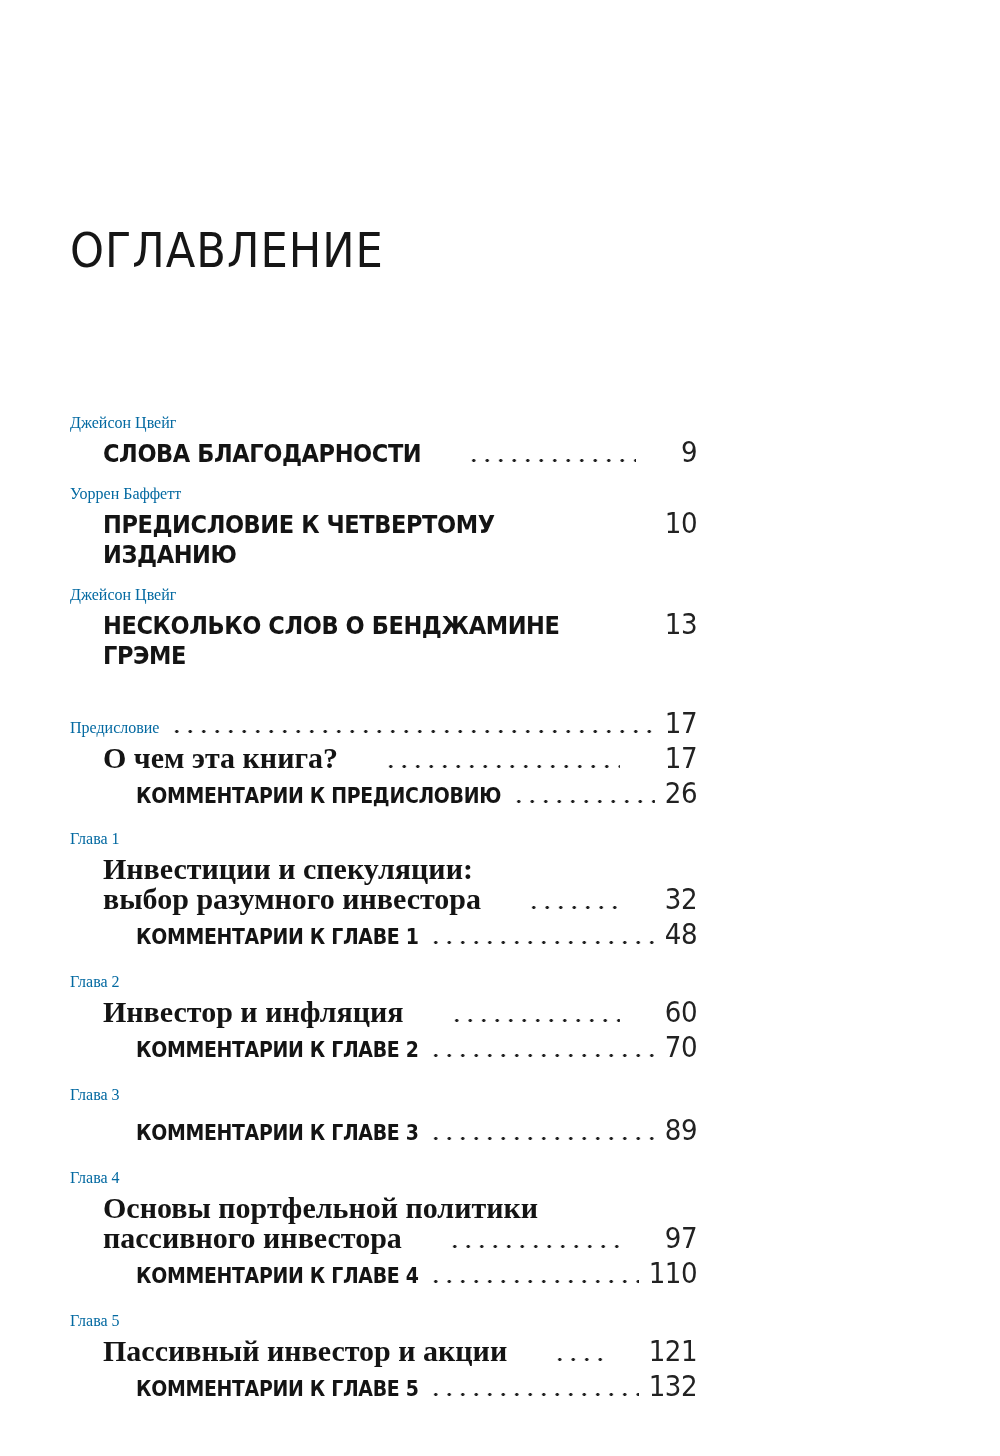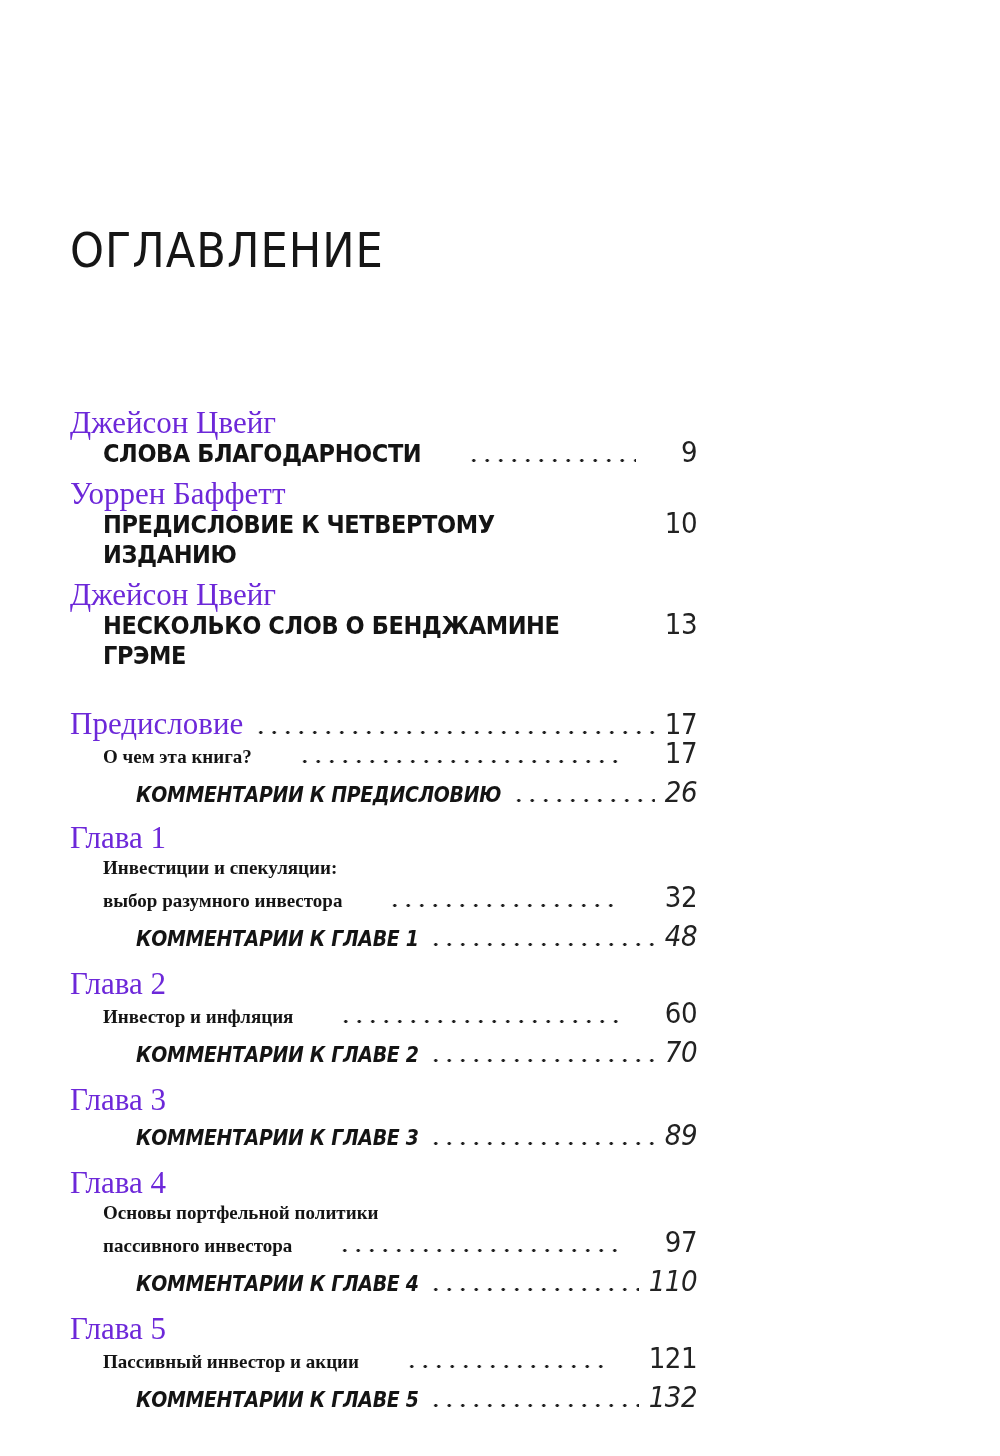--- a/index.html
+++ b/index.html
@@ -19,23 +19,23 @@
     font-family: "DejaVu Sans", sans-serif;
     font-stretch: condensed;
     font-weight: 400;
     font-size: 48px;
     line-height: 56px;
     letter-spacing: 1px;
     color: #161616;
   }
   .row { display: flex; align-items: baseline; line-height: 30px; }
   .ind1 { padding-left: 33px; gap: 35px; }
-  .ind2 { padding-left: 66px; font-style: italic; }
-  .serif       { font-family: "Liberation Serif", serif; font-size: 31px; color: #6d28d9; }
-  .serif-bold  { font-family: "Liberation Serif", serif; font-weight: 700; font-size: 19px; color: #141414; }
+  .ind2 { padding-left: 66px; }
+  .serif       { font-family: "Liberation Serif", serif; font-size: 16px; color: #0369a1; }
+  .serif-bold  { font-family: "Liberation Serif", serif; font-weight: 700; font-size: 30px; color: #141414; }
   .caps-main   { font-family: "DejaVu Sans", sans-serif; font-stretch: condensed; font-weight: 700;
                  font-size: 25px; letter-spacing: -0.4px; color: #141414; }
   .caps-sub    { font-family: "DejaVu Sans", sans-serif; font-stretch: condensed; font-weight: 700;
                  font-size: 21px; letter-spacing: -0.3px; color: #141414; }
   .lead {
     flex: 1 1 auto;
     height: 3px;
     margin: 0 10px 0 9px;
     background-image: radial-gradient(circle, #1b1b1b 1.35px, rgba(0,0,0,0) 1.9px);
     background-size: 13.5px 3px;

